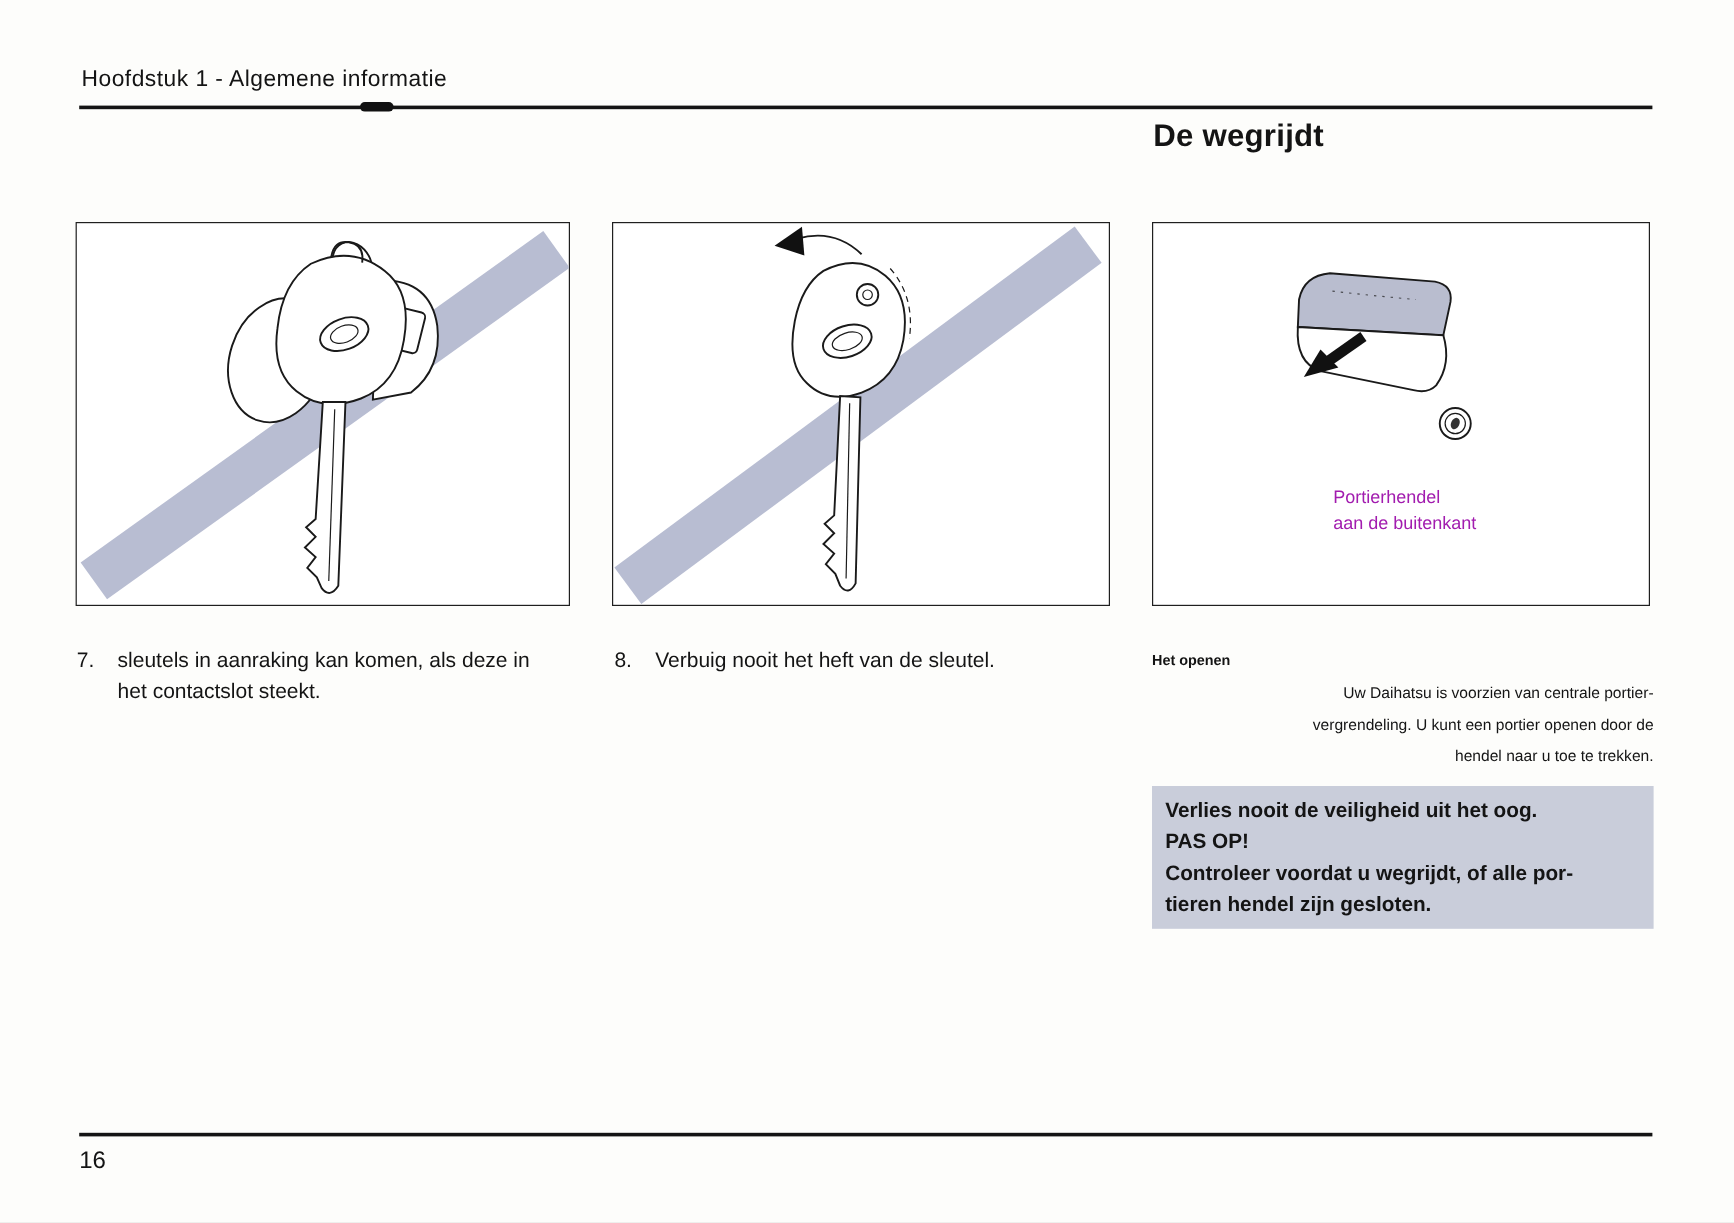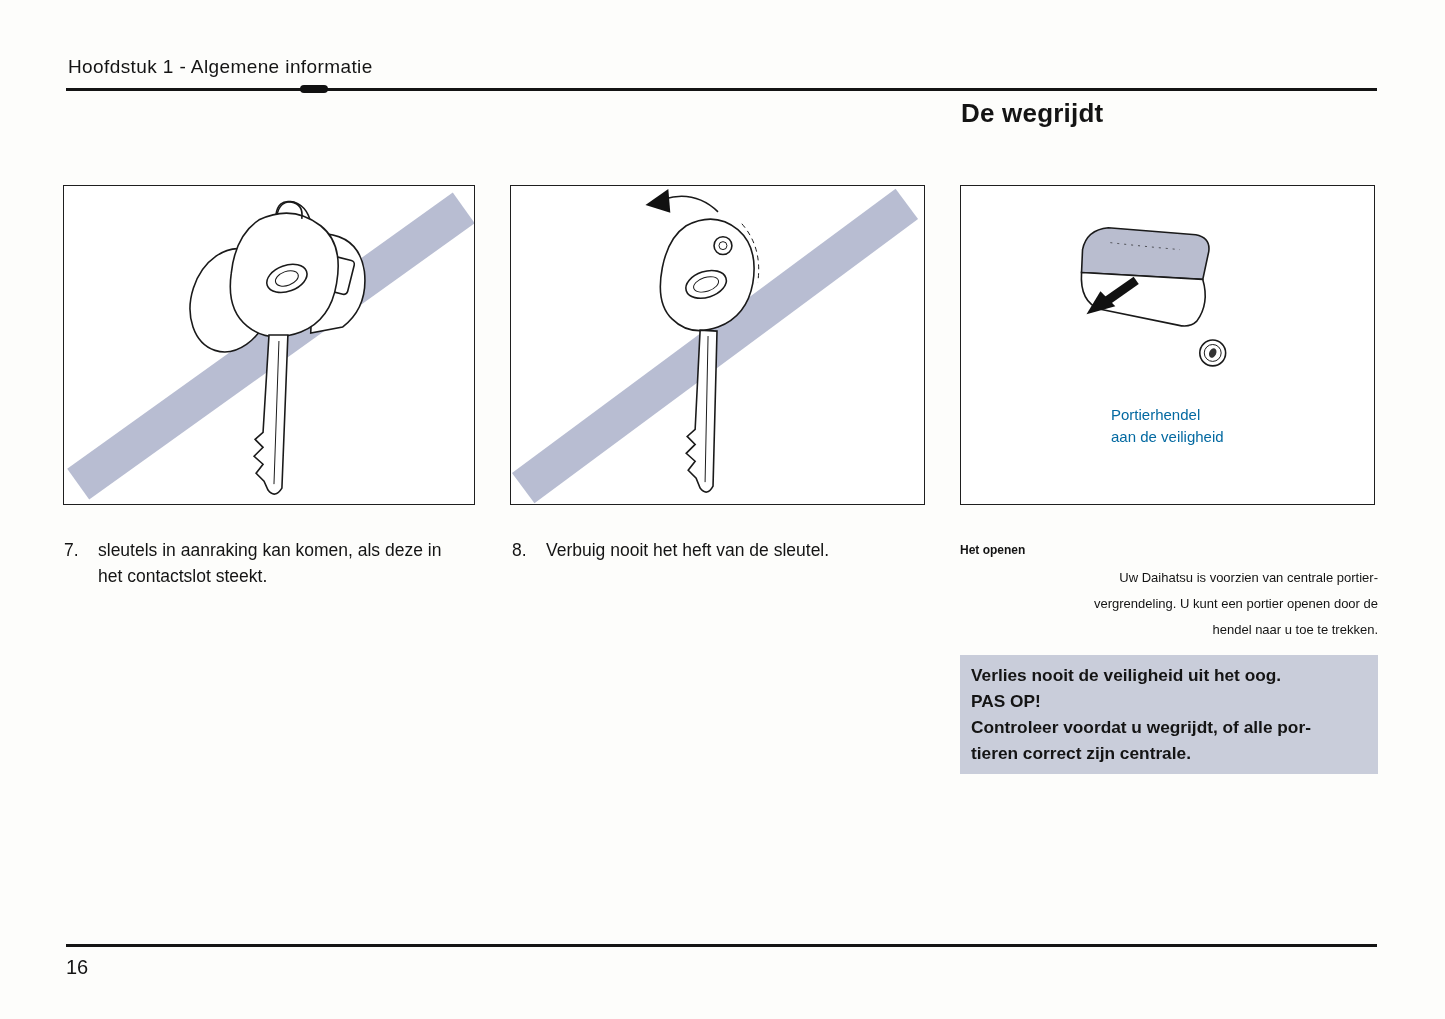--- a/index.html
+++ b/index.html
@@ -22,21 +22,21 @@
   .fig1 { left:63px;  width:412px; }
   .fig2 { left:510px; width:415px; }
   .fig3 { left:960px; width:415px; }
   .figure svg { position:absolute; inset:0; width:100%; height:100%; display:block; }
 
   .stripe { stroke: var(--stripe, #b8bdd2); }
   .line { stroke:#1a1a1a; stroke-width:1.6; }
   .line-thin { stroke:#1a1a1a; stroke-width:1; }
   .handle-fill { fill: var(--handle_fill, #b9bdcf); }
 
-  .handle-label { position:absolute; left:150px; top:218px; font-size:15px; line-height:22px; color:#0369a1; }
+  .handle-label { position:absolute; left:150px; top:218px; font-size:15px; line-height:22px; color:#a21caf; }
 
   .caption { position:absolute; top:537px; display:flex; font-size:17.5px; line-height:26px; }
   .caption-7 { left:64px;  width:420px; }
   .caption-8 { left:512px; width:410px; }
   .cap-num { width:34px; flex:0 0 34px; }
   .cap-text { flex:1; }
 
   .right-col { position:absolute; left:960px; top:537px; width:418px; }
   .right-col h3 { font-size:12px; font-weight:bold; margin-bottom:2px; line-height:26px; }
   .right-col .body-line { font-size:13px; line-height:26px;text-align:right; }
@@ -113,21 +113,21 @@
         <polygon points="126,129 140,106 155,121" fill="#111"></polygon>
       </g>
       <g>
         <circle class="line" cx="253" cy="168" r="13" fill="#fff"></circle>
         <circle class="line-thin" cx="253" cy="168" r="8.5" fill="none"></circle>
         <ellipse cx="253" cy="168" rx="3.5" ry="5" transform="rotate(25 253 168)" fill="#333"></ellipse>
       </g>
     </svg>
     <div class="handle-label">
       <div>Portierhendel</div>
-      <div>aan de veiligheid</div>
+      <div>aan de buitenkant</div>
     </div>
   </figure>
 
   <div class="caption caption-7">
     <div class="cap-num">7.</div>
     <div class="cap-text">
       <div>sleutels in aanraking kan komen, als deze in</div>
       <div>het contactslot steekt.</div>
     </div>
   </div>
@@ -143,19 +143,19 @@
     <h3>Het openen</h3>
     <div class="body-line">Uw Daihatsu is voorzien van centrale portier-</div>
     <div class="body-line">vergrendeling. U kunt een portier openen door de</div>
     <div class="body-line">hendel naar u toe te trekken.</div>
   </div>
 
   <div class="warning">
     <div>Verlies nooit de veiligheid uit het oog.</div>
     <div>PAS OP!</div>
     <div>Controleer voordat u wegrijdt, of alle por-</div>
-    <div>tieren correct zijn centrale.</div>
+    <div>tieren hendel zijn gesloten.</div>
   </div>
 
   <div class="rule rule-bottom"></div>
   <div class="page-number">16</div>
 
 </div>
 
 </body></html>

